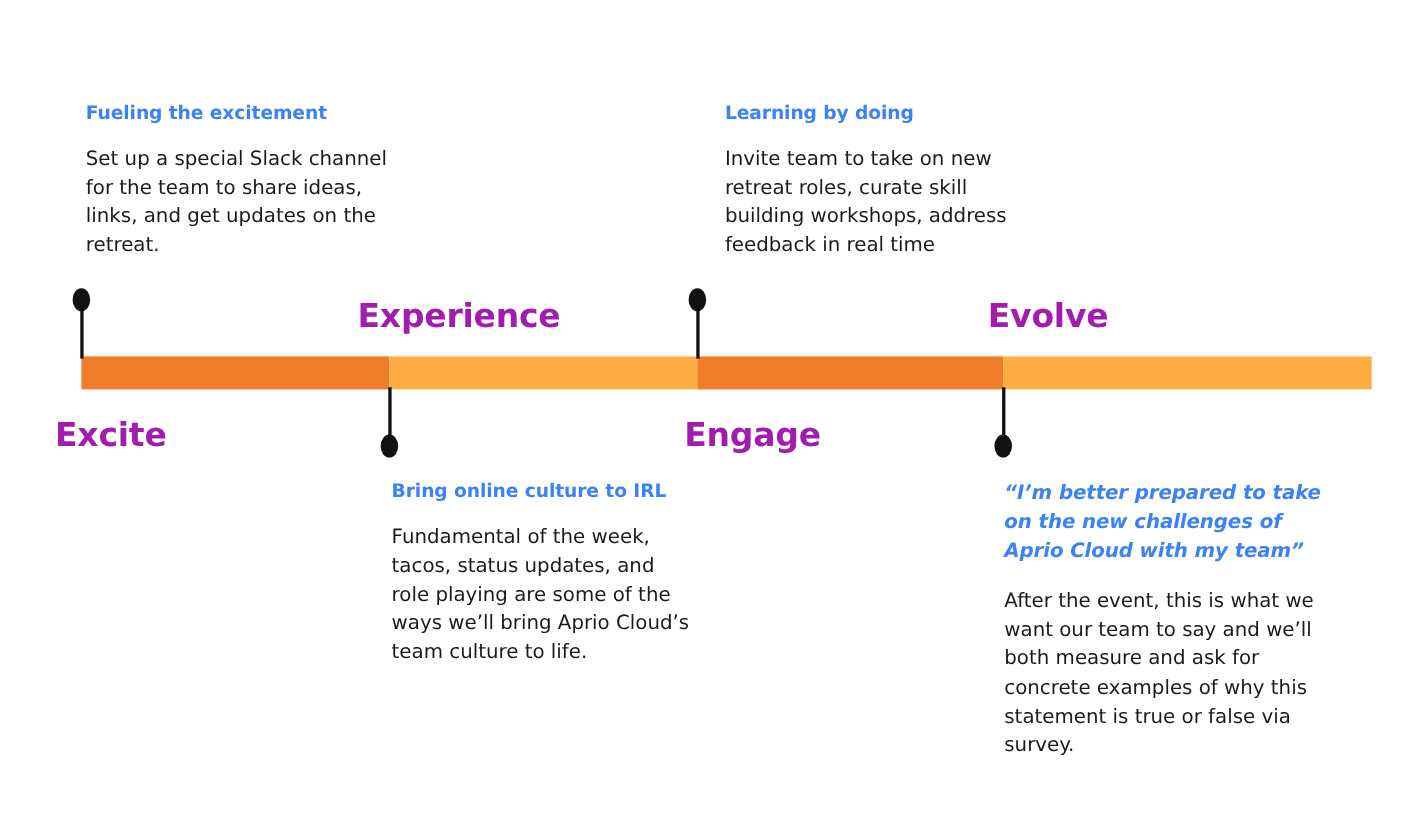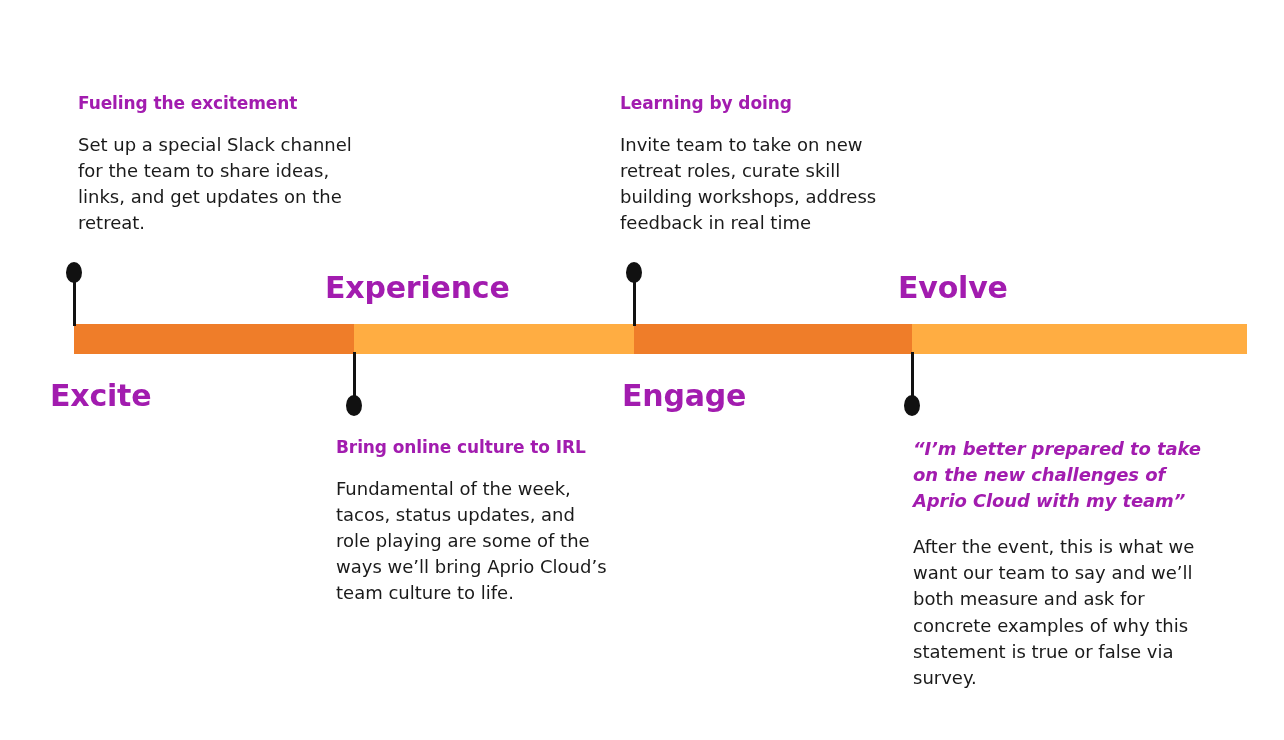--- a/index.html
+++ b/index.html
@@ -67,21 +67,21 @@
     line-height: 1;
   }
 
   
   .block {
     position: absolute;
   }
   .block-title {
     font-size: 17px;
     font-weight: 700;
-    color: #a21caf;
+    color: #3b82f6;
     line-height: 1.3;
     margin: 0 0 18px 0;
     letter-spacing: -0.1px;
   }
   .block-title.quote {
     font-style: italic;
     font-size: 18px;
     line-height: 1.45;
     margin-bottom: 20px;
   }
@@ -126,26 +126,26 @@
 
   <div class="stage-label" style="left:622px; top:381px;text-align:right;">Engage</div>
 
   <div class="stage-label" style="left:898px; top:273px;">Evolve</div>
 
   <div class="block" style="left:78px; top:92px; width:300px;">
     <p class="block-title">Fueling the excitement</p>
     <p class="block-body" style="width:292px;">Set up a special Slack channel for the team to share ideas, links, and get updates on the retreat.</p>
   </div>
 
-  <div class="block" style="left:620px; top:92px; width:300px;">
+  <div class="block" style="left:659px; top:92px; width:300px;">
     <p class="block-title">Learning by doing</p>
     <p class="block-body" style="width:290px;">Invite team to take on new retreat roles, curate skill building workshops, address feedback in real time</p>
   </div>
 
-  <div class="block" style="left:336px; top:436px; width:290px;">
+  <div class="block" style="left:356px; top:436px; width:290px;">
     <p class="block-title">Bring online culture to IRL</p>
     <p class="block-body" style="width:275px;">Fundamental of the week, tacos, status updates, and role playing are some of the ways we’ll bring Aprio Cloud’s team culture to life.</p>
   </div>
 
   <div class="block" style="left:913px; top:436px; width:300px;">
     <p class="block-title quote" style="width:290px;">“I’m better prepared to take on the new challenges of Aprio Cloud with my team”</p>
     <p class="block-body" style="width:290px;">After the event, this is what we want our team to say and we’ll both measure and ask for concrete examples of why this statement is true or false via survey.</p>
   </div>
 
 </div>

